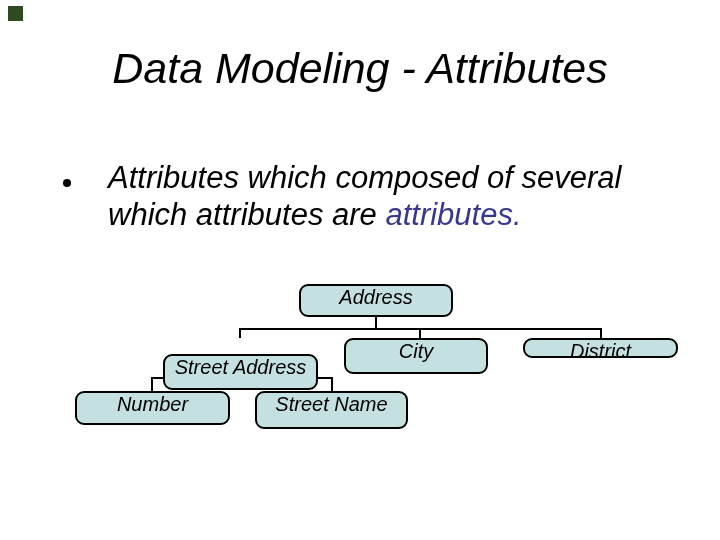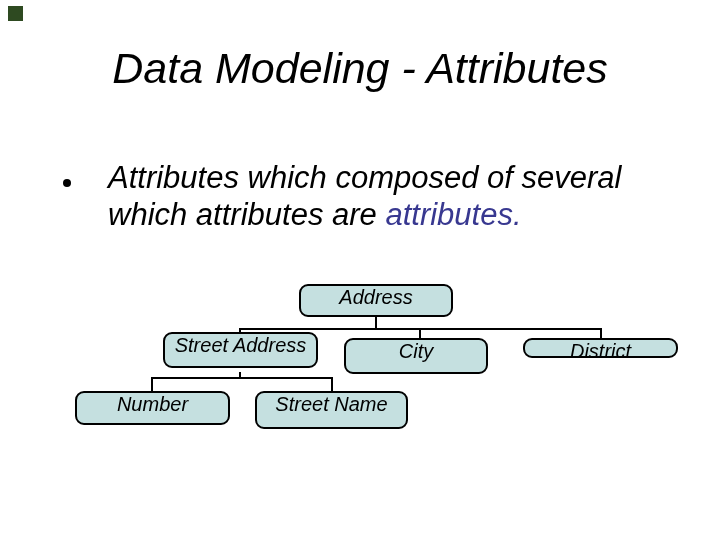--- a/index.html
+++ b/index.html
@@ -29,21 +29,21 @@
   .diagram { position:absolute; left:0; top:0; width:720px; height:540px; }
   .node {
     position:absolute; box-sizing:border-box;
     background:var(--node_fill,#C5E0E0);
     border:2px solid var(--node_border,#000);
     border-radius:9px;
     display:flex; align-items:flex-start; justify-content:center;
     font-size:20px; white-space:nowrap;
   }
   .n-address        { left:299px; top:284px; width:154px; height:33px; }
-  .n-street-address { left:163px; top:332px; width:155px; height:36px; }
+  .n-street-address { left:163px; top:354px; width:155px; height:36px; }
   .n-city           { left:344px; top:338px; width:144px; height:36px; }
   .n-district       { left:523px; top:338px; width:155px; height:20px; }
   .n-number         { left:75px;  top:391px; width:155px; height:34px; }
   .n-street-name    { left:255px; top:391px; width:153px; height:38px; }
   .conn { position:absolute; background:#000; }
   .c-addr-drop   { left:375px; top:315px; width:2px;   height:14px; }
   .c-rail1       { left:239px; top:328px; width:363px; height:2px; }
   .c-tick-sa     { left:239px; top:328px; width:2px;   height:10px; }
   .c-tick-city   { left:419px; top:328px; width:2px;   height:10px; }
   .c-tick-dist   { left:600px; top:328px; width:2px;   height:11px; }

